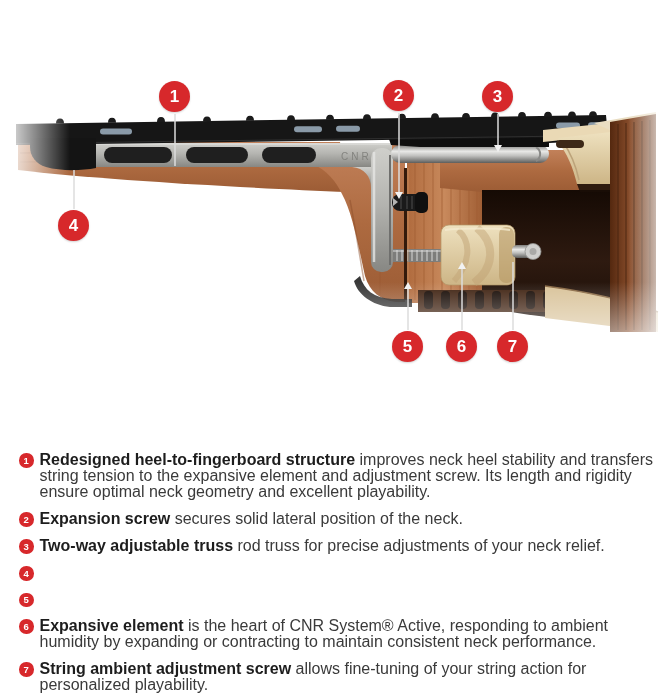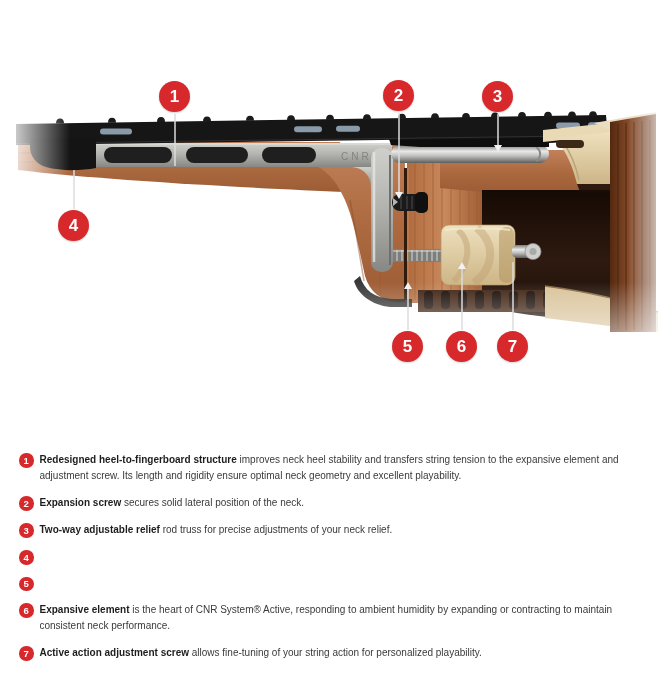--- a/index.html
+++ b/index.html
@@ -20,21 +20,21 @@
   .c4{left:58px;top:210px;}
   .c5{left:392px;top:331px;}
   .c6{left:446px;top:331px;}
   .c7{left:497px;top:331px;}
 
   .legend{padding:32px 14px 0 19px;display:flex;flex-direction:column;gap:11px;}
   .item{display:flex;align-items:flex-start;}
   .bullet{flex:0 0 14.5px;width:14.5px;height:14.5px;border-radius:50%;
     background:var(--accent);color:#fff;font-size:9.5px;font-weight:bold;
     display:flex;align-items:center;justify-content:center;margin-right:6px;margin-top:1px;}
-  .txt{margin:0;font-size:10px;line-height:16px;color:#3a3a3a;white-space:pre-line;}
+  .txt{margin:0;font-size:16px;line-height:16px;color:#3a3a3a;white-space:pre-line;}
   .txt b{color:#1d1d1d;font-weight:bold;}
 </style>
 </head>
 <body>
 
 <div class="stage">
 <svg width="672" height="420" viewBox="0 0 672 420">
   <defs>
     <linearGradient id="woodG" x1="0" y1="0" x2="0" y2="1">
       <stop offset="0" stop-color="#c2815a"></stop>
@@ -248,29 +248,29 @@
   <div class="item">
     <span class="bullet">1</span>
     <p class="txt"><b>Redesigned heel-to-fingerboard structure</b><span> improves neck heel stability and transfers string tension to the expansive element and adjustment screw. Its length and rigidity ensure optimal neck geometry and excellent playability.</span></p>
   </div>
   <div class="item">
     <span class="bullet">2</span>
     <p class="txt"><b>Expansion screw</b><span> secures solid lateral position of the neck.</span></p>
   </div>
   <div class="item">
     <span class="bullet">3</span>
-    <p class="txt"><b>Two-way adjustable relief</b><span> rod truss for precise adjustments of your neck relief.</span></p>
+    <p class="txt"><b>Two-way adjustable truss</b><span> rod truss for precise adjustments of your neck relief.</span></p>
   </div>
   <div class="item">
     <span class="bullet">4</span>
   </div>
   <div class="item">
     <span class="bullet">5</span>
   </div>
   <div class="item">
     <span class="bullet">6</span>
     <p class="txt"><b>Expansive element</b><span> is the heart of CNR System® Active, responding to ambient humidity by expanding or contracting to maintain consistent neck performance.</span></p>
   </div>
   <div class="item">
     <span class="bullet">7</span>
-    <p class="txt"><b>Active action adjustment screw</b><span> allows fine-tuning of your string action for personalized playability.</span></p>
+    <p class="txt"><b>String ambient adjustment screw</b><span> allows fine-tuning of your string action for personalized playability.</span></p>
   </div>
 </div>
 
 </body></html>

